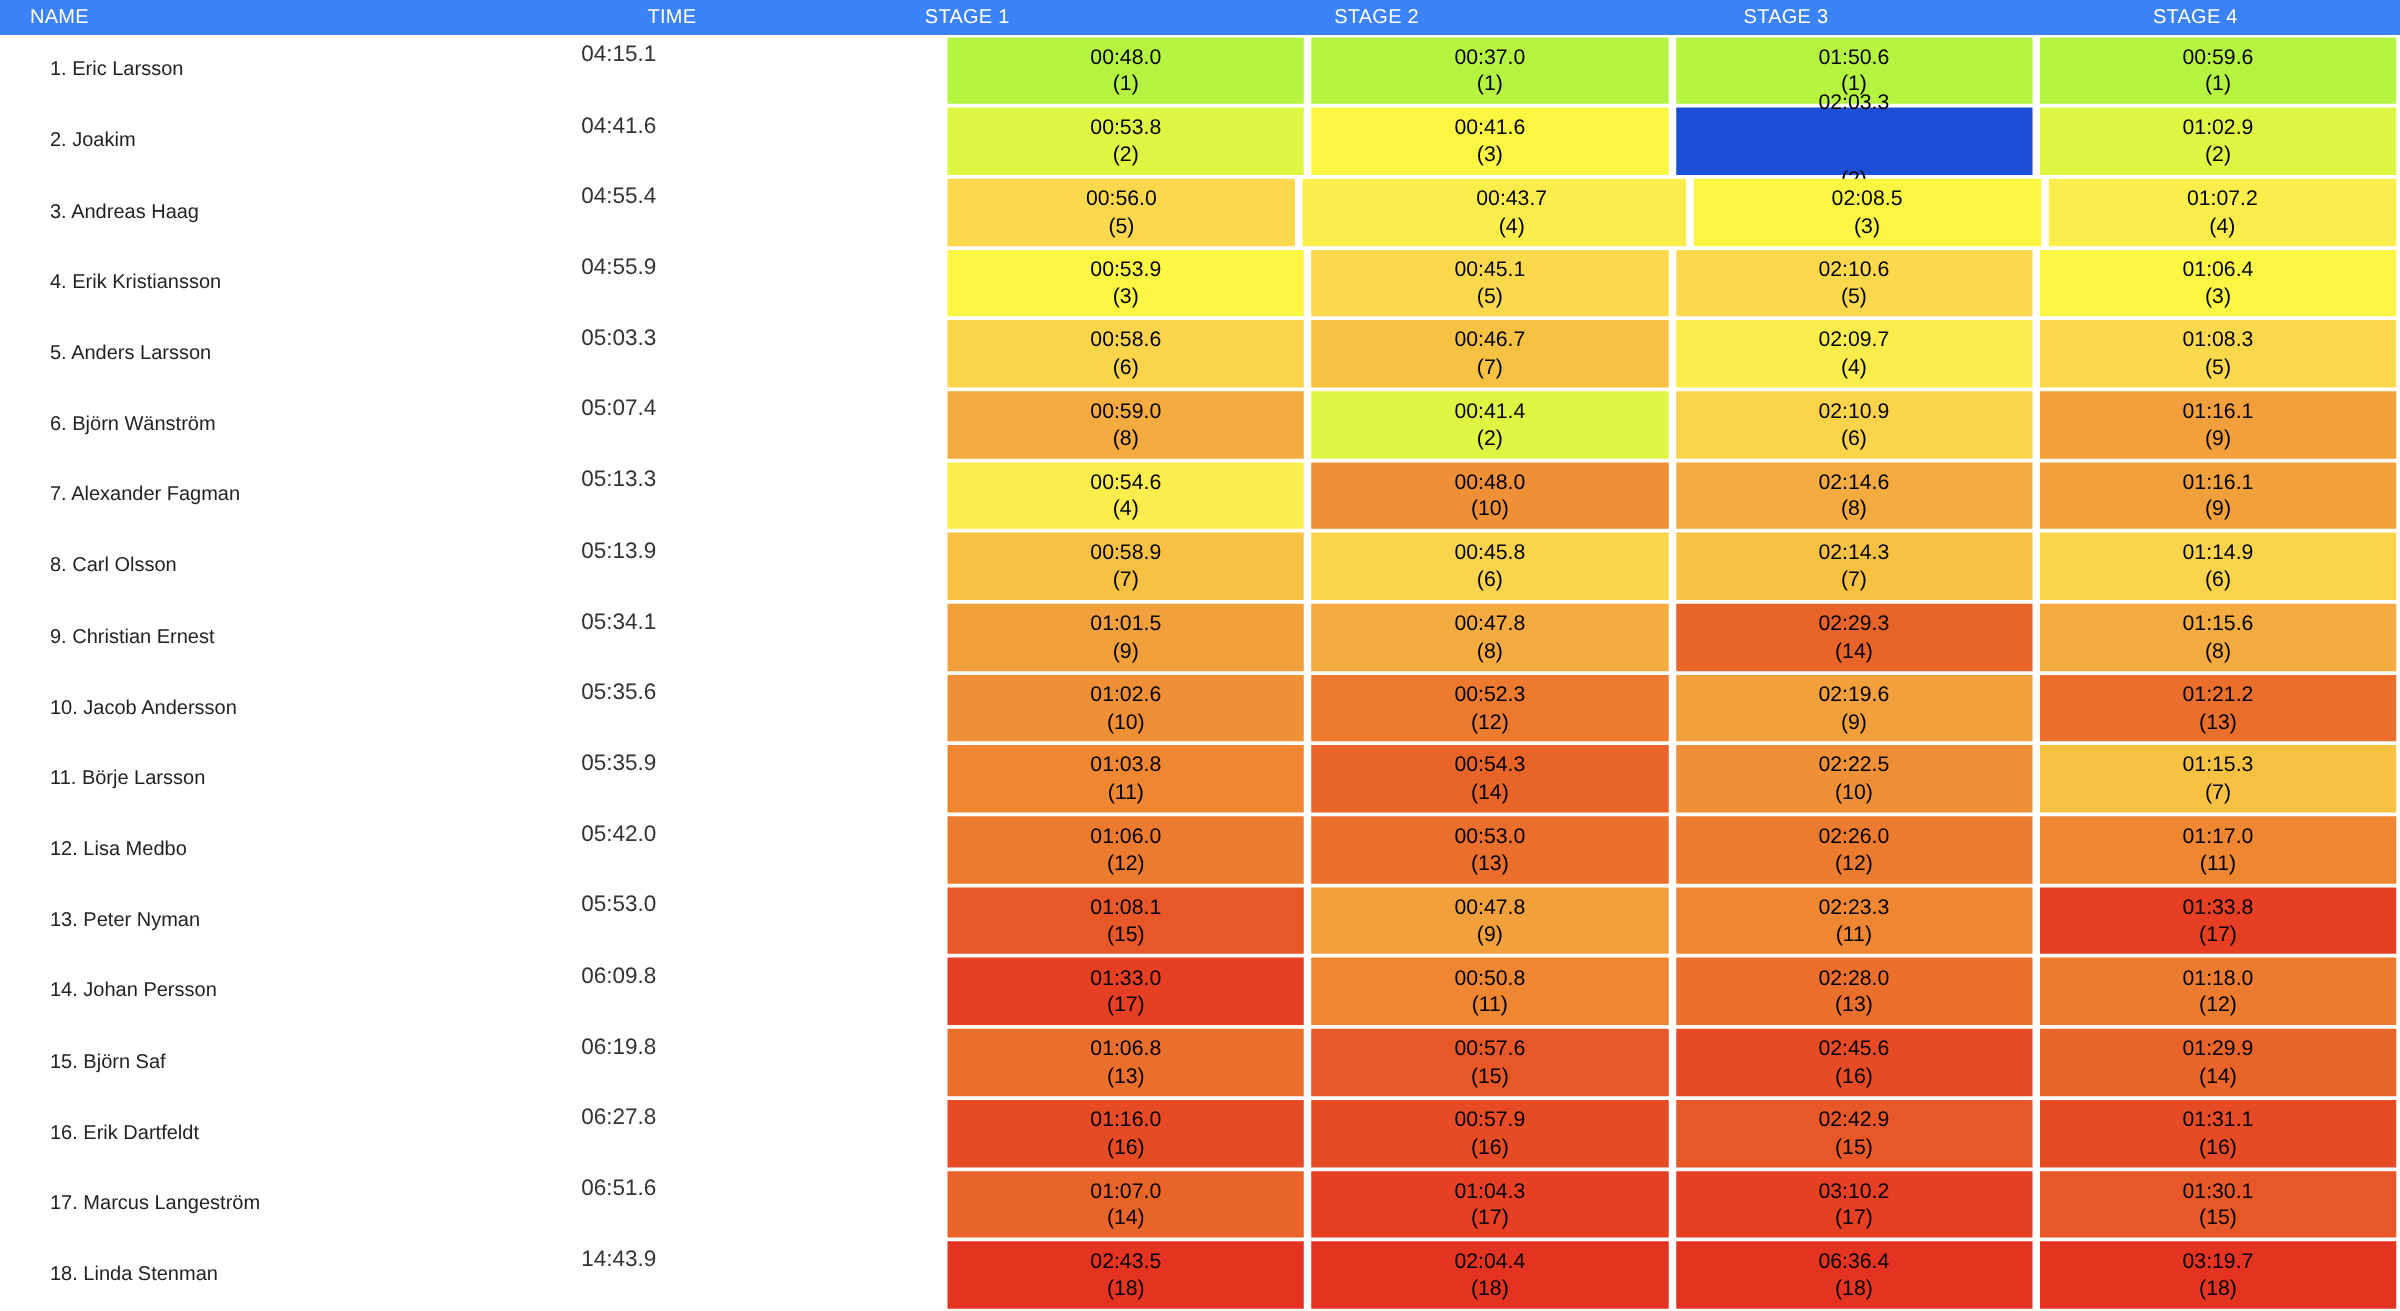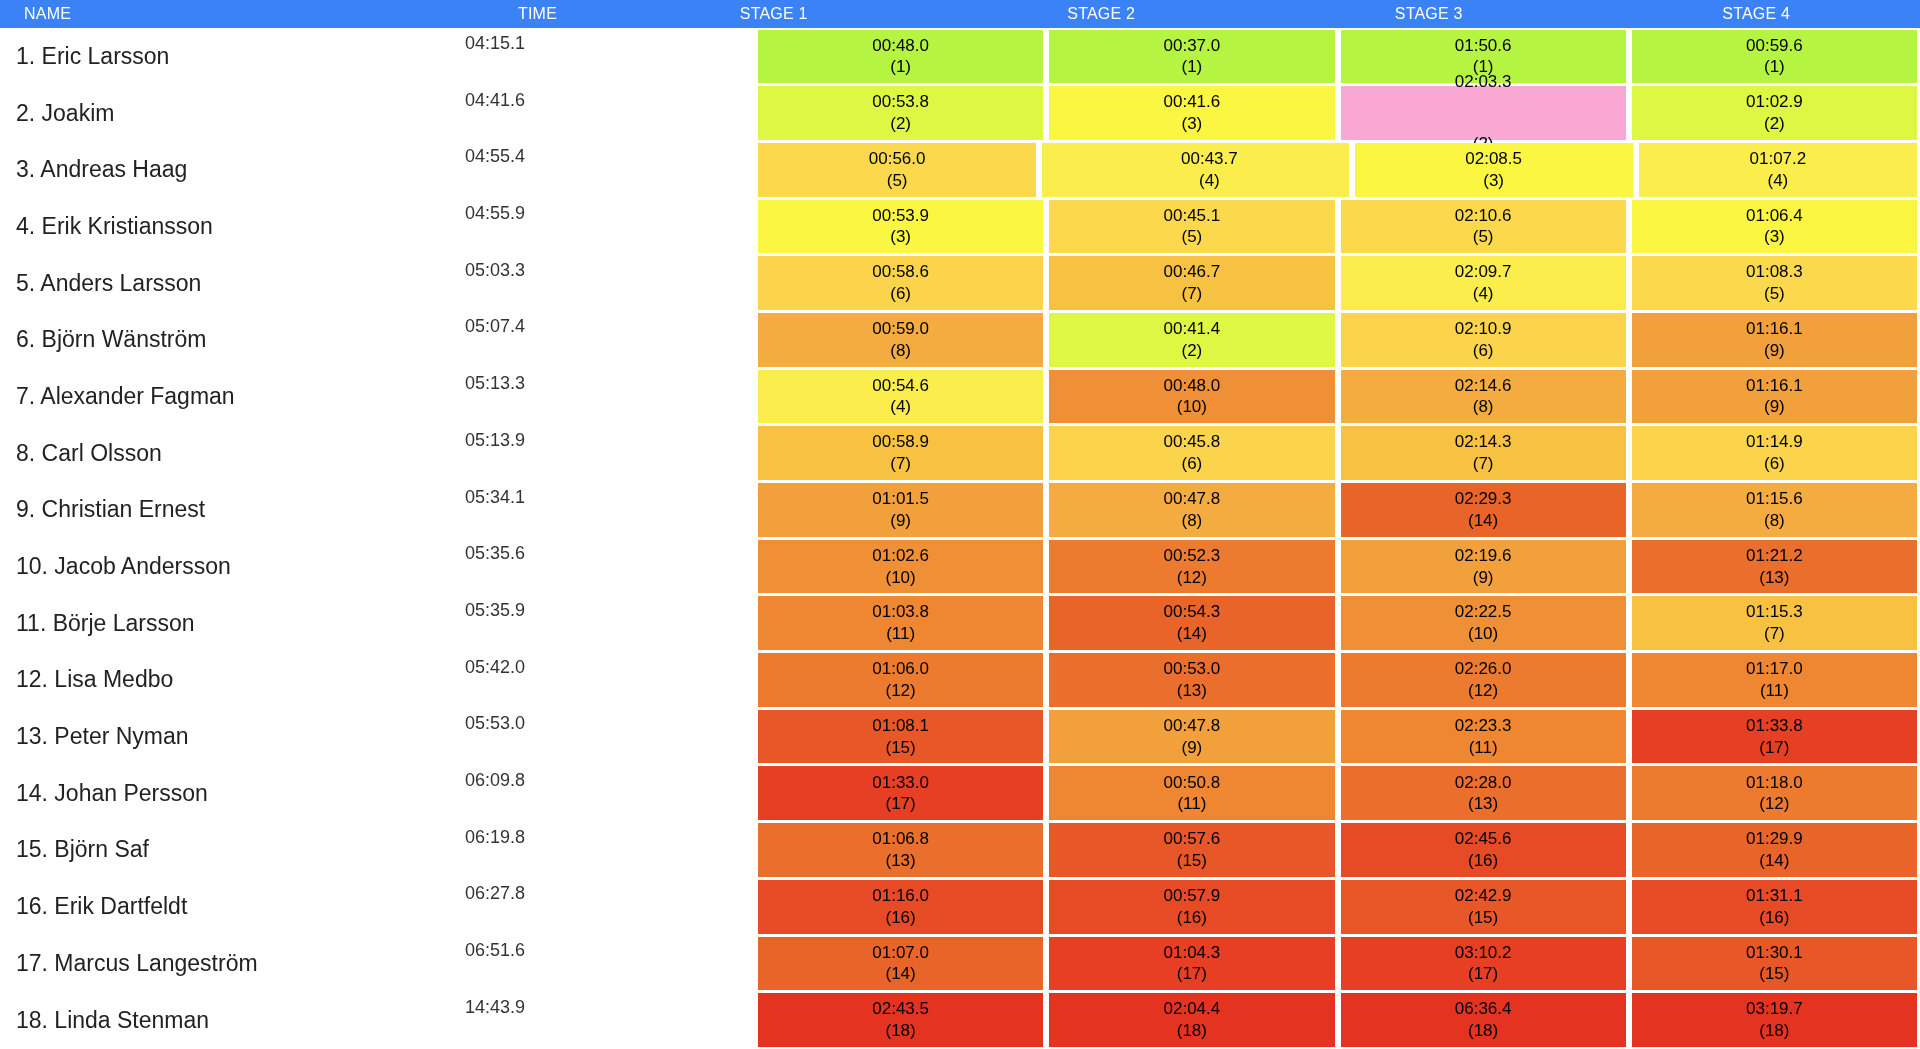--- a/index.html
+++ b/index.html
@@ -26,23 +26,23 @@
   .th-stage { flex: 1 1 0; text-align: center; }
 
   
   .tbody { width: 1920px; }
   .row {
     display: flex; align-items: stretch;
     height: 56.7px; position: relative;
   }
 
   .cell-name {
-    width: 465px; padding-left: 16px;
+    width: 465px; padding-left: 40px;
     display: flex; align-items: center;
-    font-size: 23px; color: #222222; white-space: nowrap;
+    font-size: 16px; color: #222222; white-space: nowrap;
   }
   .cell-time {
     width: 145px;
     display: flex; align-items: flex-start; padding-top: 5px;
     font-size: 18px; color: #333333; white-space: nowrap;
   }
   .spacer { width: 145px; }
 
   .stage-cells { flex: 1 1 0; display: flex; }
   .cell-stage {
@@ -100,21 +100,21 @@
         <div class="spacer"></div>
         <div class="stage-cells">
           <div class="cell-stage" style="background: rgb(221, 247, 66);">
             <div class="t">00:53.8</div>
             <div class="r">(2)</div>
           </div>
           <div class="cell-stage" style="background: rgb(251, 246, 66);">
             <div class="t">00:41.6</div>
             <div class="r">(3)</div>
           </div>
-          <div class="cell-stage" style="background: #f9a8d4; gap: 40px;">
+          <div class="cell-stage" style="background: #1d4ed8; gap: 40px;">
             <div class="t">02:03.3</div>
             <div class="r">(2)</div>
           </div>
           <div class="cell-stage" style="background: rgb(221, 247, 66);">
             <div class="t">01:02.9</div>
             <div class="r">(2)</div>
           </div>
         </div>
       </div>
       <div class="row">

